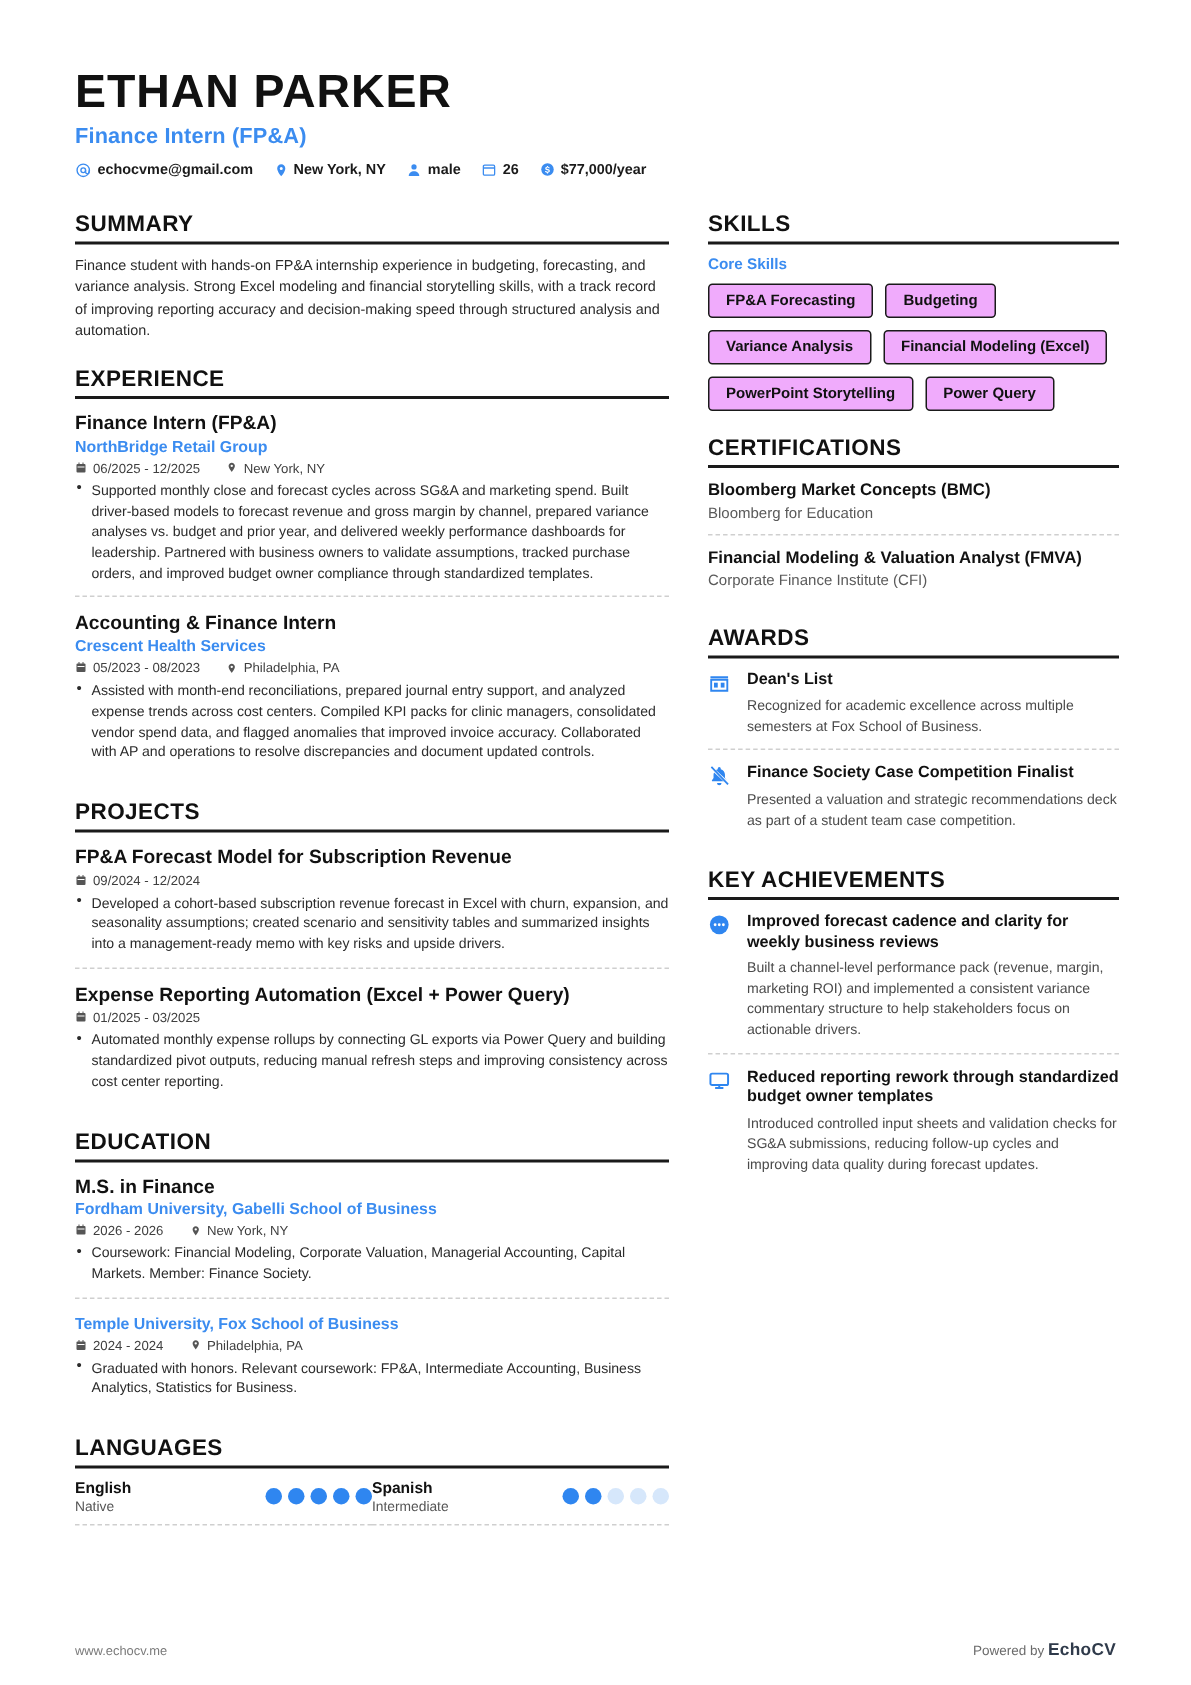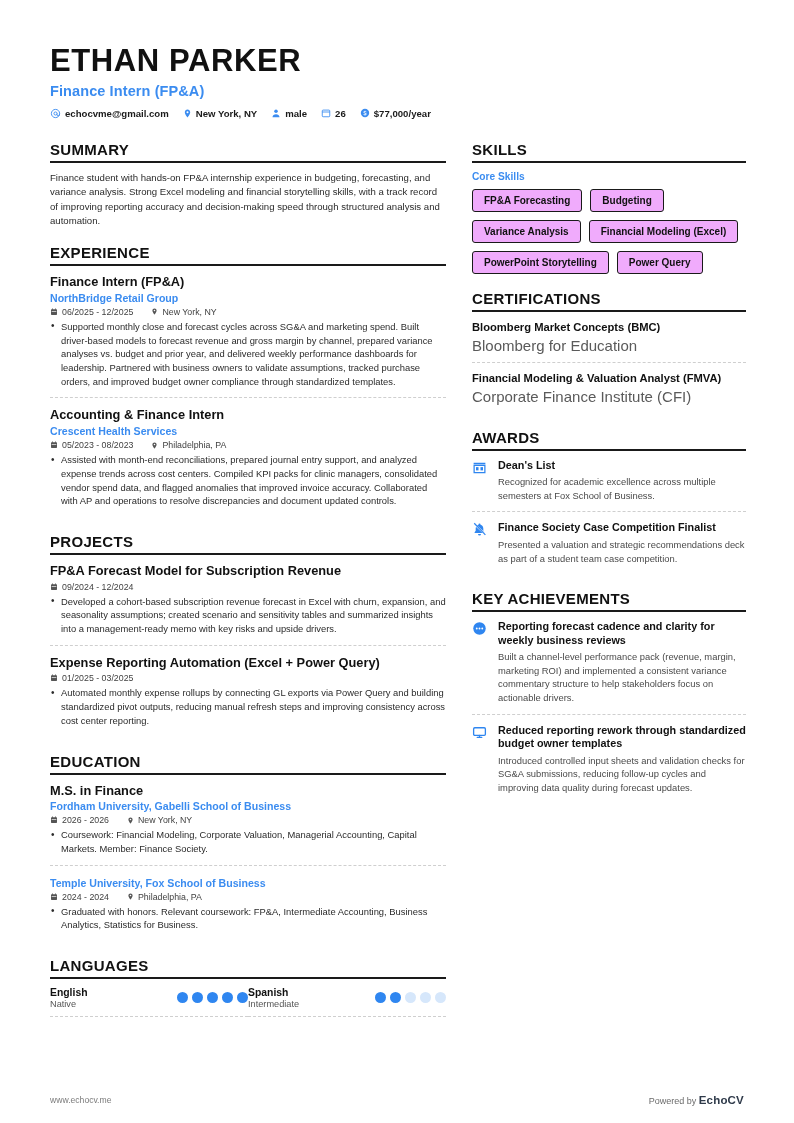--- a/index.html
+++ b/index.html
@@ -145,21 +145,21 @@
   
   .cert { padding-bottom: 8px; }
   .cert + .cert { border-top: 1px dashed #cfcfcf; padding-top: 8px; }
   .cert-name {
     font-size: 11.2px;
     font-weight: 700;
     color: #111;
     line-height: 1.25;
   }
   .cert-issuer {
-    font-size: 15px;
+    font-size: 10px;
     color: #5a5a5a;
     margin-top: 3px;
   }
 
   
   .ach { display: flex; gap: 9px; padding-bottom: 9px; }
   .ach + .ach { border-top: 1px dashed #cfcfcf; padding-top: 9px; }
   .ach-icon { width: 17px; flex: none; padding-top: 1px; }
   .ach-icon svg { display: block; }
   .ach-body { flex: 1; }
@@ -553,21 +553,21 @@
         <div class="ach">
           <div class="ach-icon">
             <svg width="15" height="15" viewBox="0 0 24 24">
               <circle cx="12" cy="12" r="10" fill="#2f86f0"></circle>
               <circle cx="7.6" cy="12" r="1.5" fill="#fff"></circle>
               <circle cx="12" cy="12" r="1.5" fill="#fff"></circle>
               <circle cx="16.4" cy="12" r="1.5" fill="#fff"></circle>
             </svg>
           </div>
           <div class="ach-body">
-            <div class="ach-title">Reporting forecast cadence and clarity for weekly business reviews</div>
+            <div class="ach-title">Improved forecast cadence and clarity for weekly business reviews</div>
             <div class="ach-desc">Built a channel-level performance pack (revenue, margin, marketing ROI) and implemented a consistent variance commentary structure to help stakeholders focus on actionable drivers.</div>
           </div>
         </div>
 
         <div class="ach">
           <div class="ach-icon">
             <svg width="15" height="15" viewBox="0 0 24 24" fill="none" stroke="#2f86f0" stroke-width="2.1" stroke-linecap="round">
               <rect x="2.6" y="4.4" width="18.8" height="12.2" rx="1.8"></rect>
               <path d="M12 16.6v3.2M8.4 19.8h7.2"></path>
             </svg>

